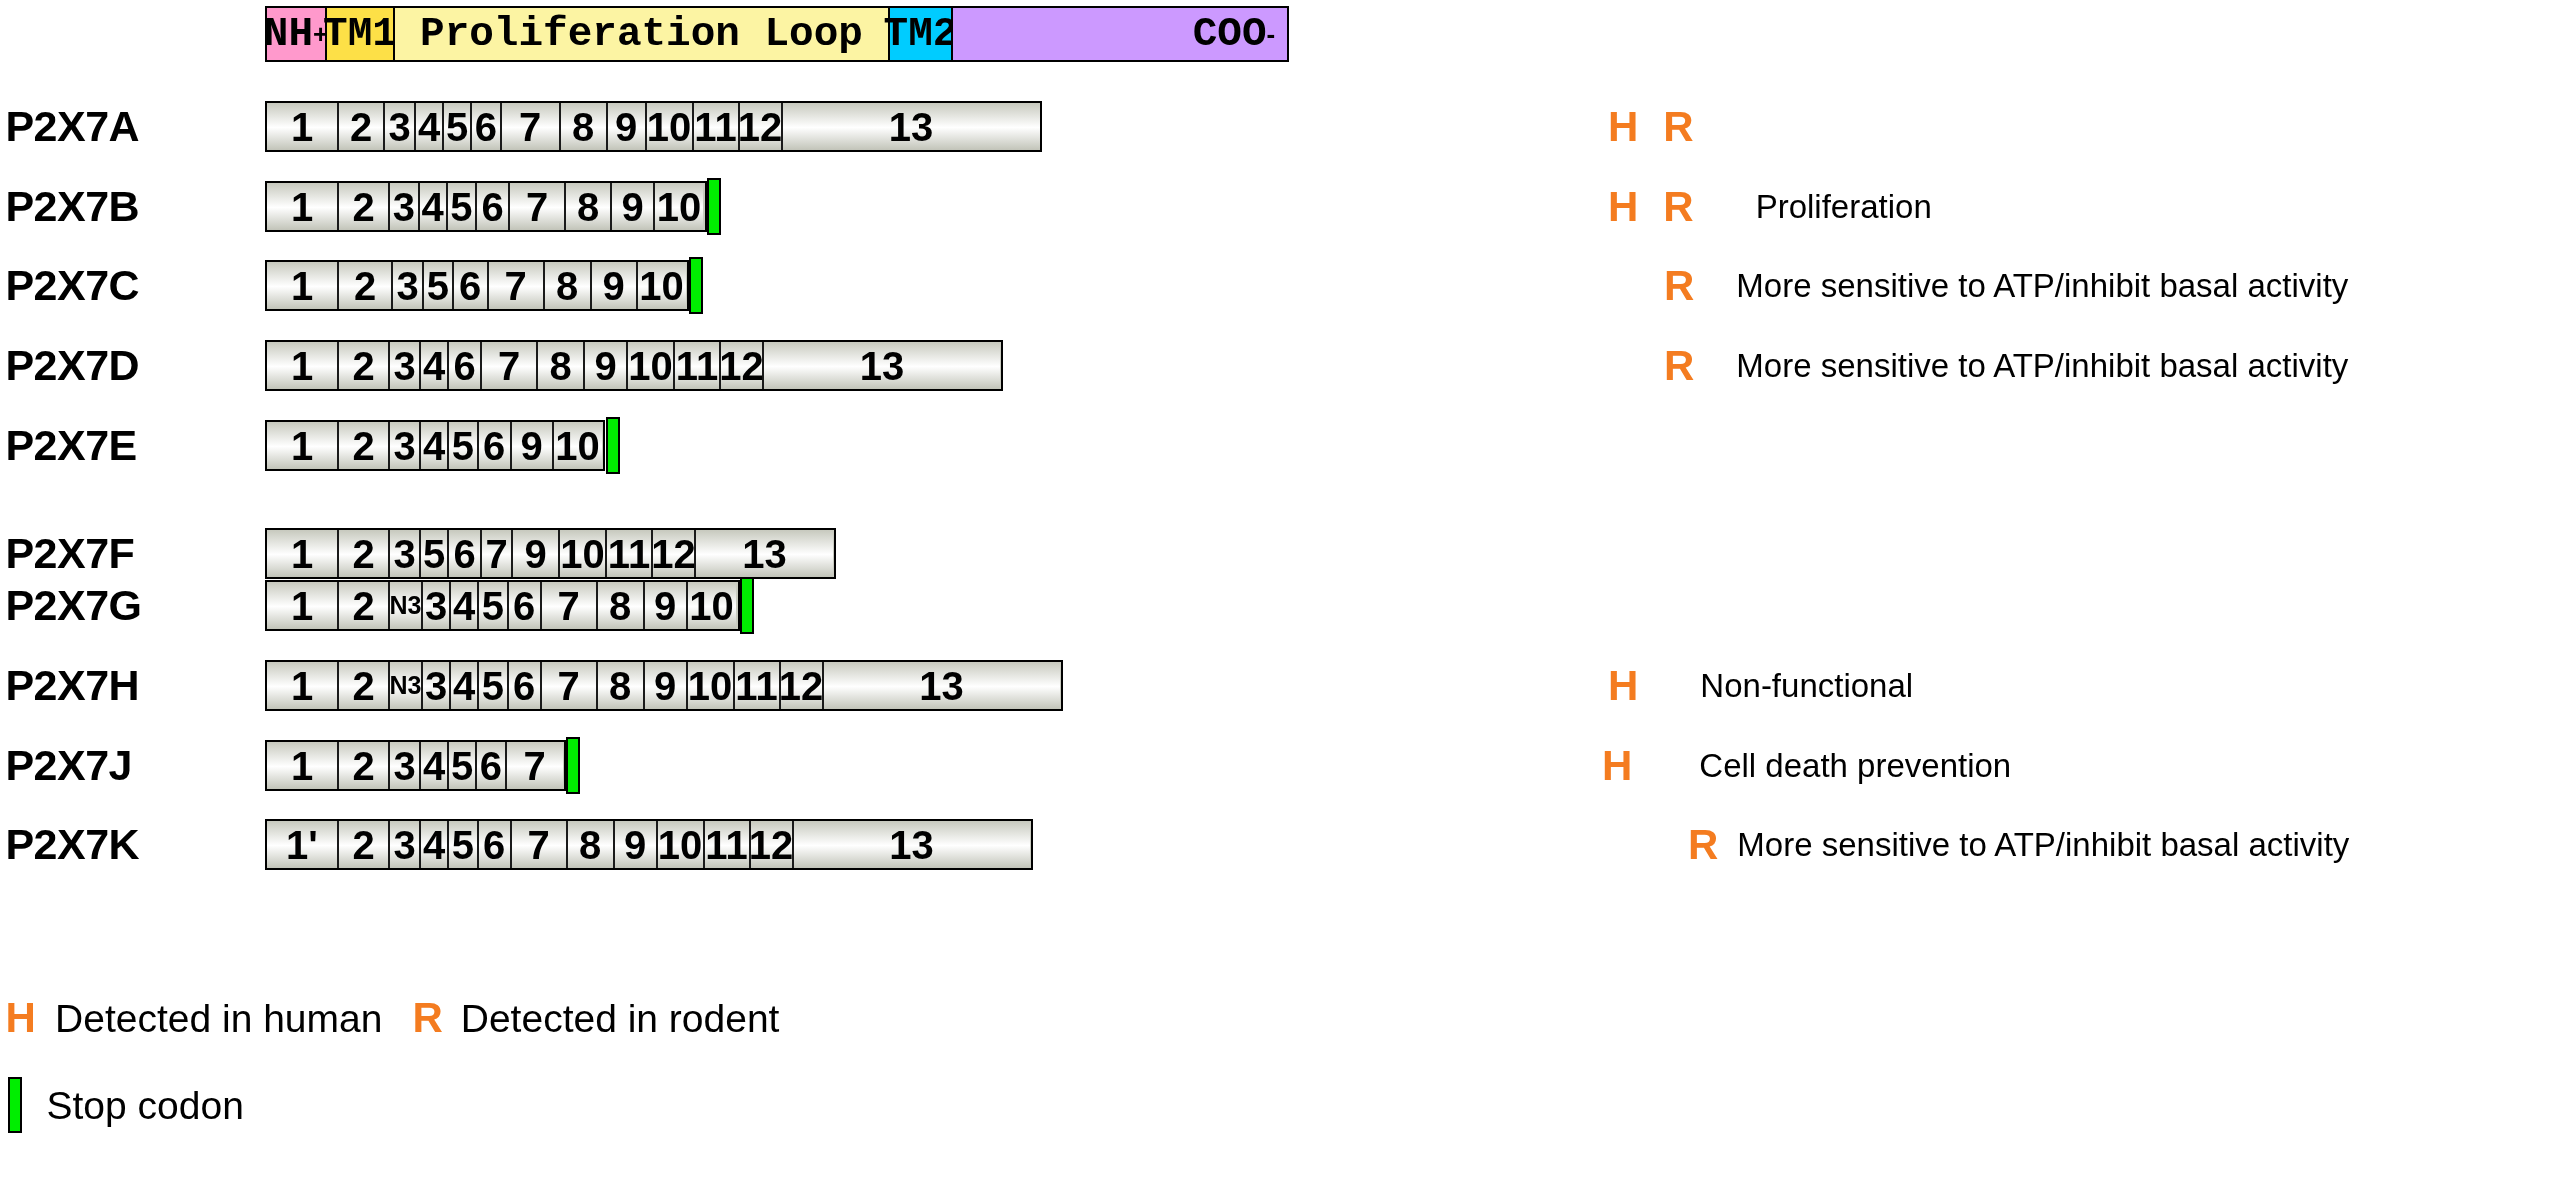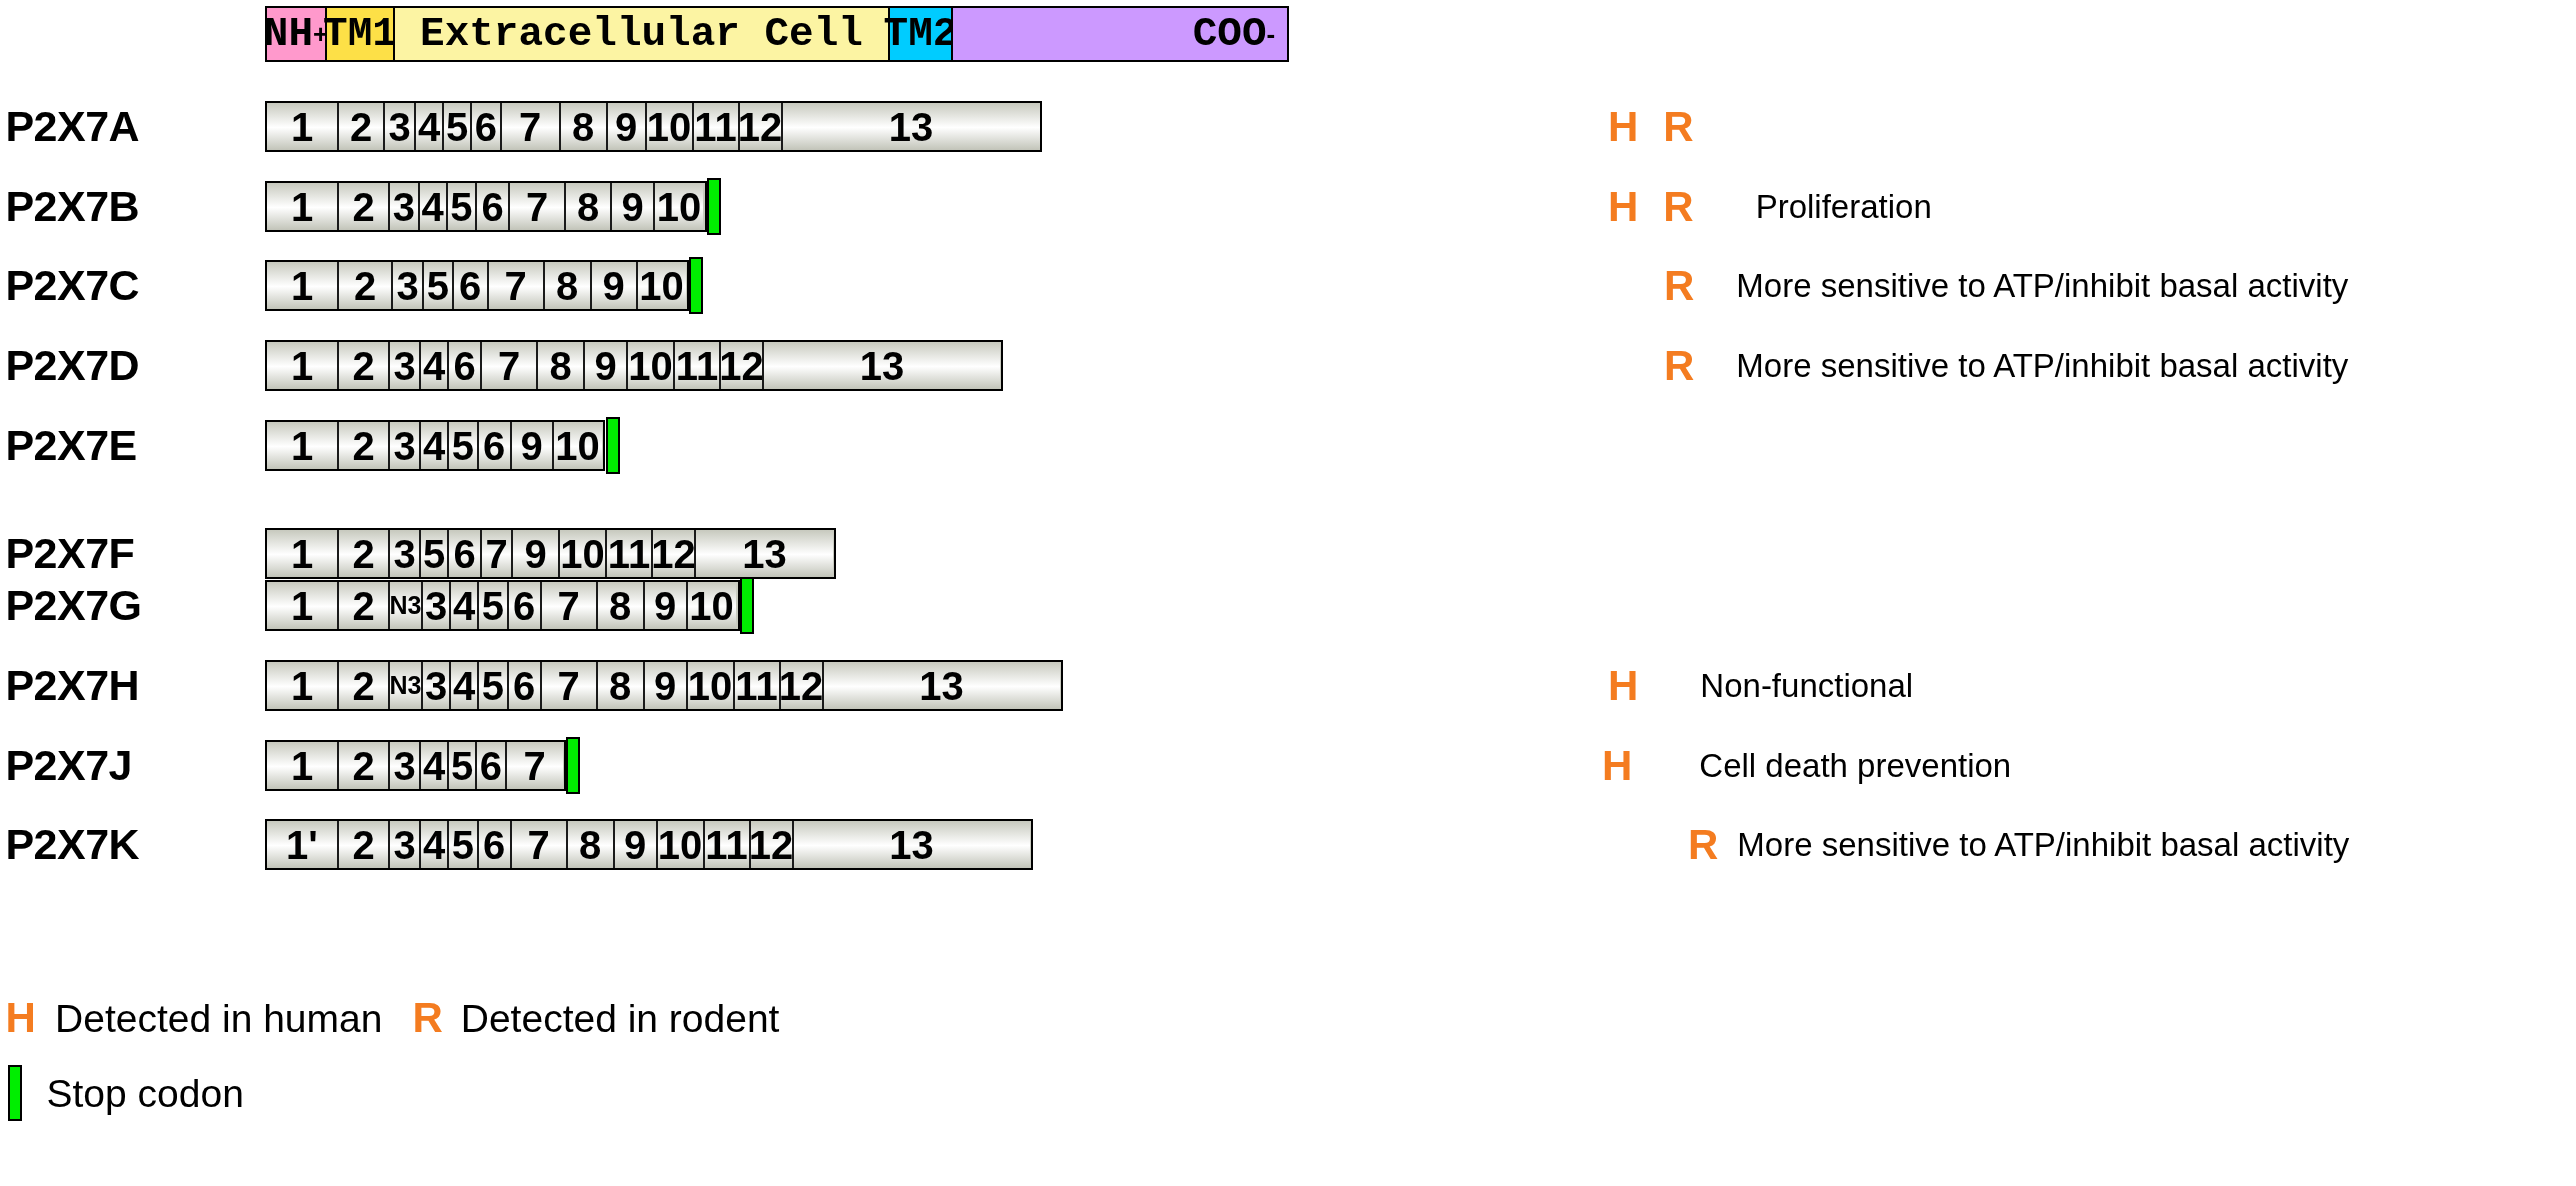--- a/index.html
+++ b/index.html
@@ -173,21 +173,21 @@
 
 <div id="domain-bar">
     <div class="domain-seg" style="background: rgb(255, 153, 204); width: 60px; justify-content: center;">
       <span class="domain-label">NH</span>
       <span class="domain-sup">+</span>
     </div>
     <div class="domain-seg" style="background: #fde047; width: 68px; justify-content: center;">
       <span class="domain-label">TM1</span>
     </div>
     <div class="domain-seg" style="background: rgb(252, 244, 163); width: 495px; justify-content: center;">
-      <span class="domain-label">Extracellular Cell</span>
+      <span class="domain-label">Proliferation Loop</span>
     </div>
     <div class="domain-seg" style="background: rgb(0, 204, 255); width: 63px; justify-content: center;">
       <span class="domain-label">TM2</span>
     </div>
     <div class="domain-seg" style="background: rgb(204, 153, 255); width: 334px; justify-content: flex-end; padding-right: 11.8px;">
       <span class="domain-label">COO</span>
       <span class="domain-sup">-</span>
     </div>
   </div>
 
@@ -605,18 +605,18 @@
     </div>
   </div>
 
 <div id="legend">
   <div class="legend-row" style="left:5.4px; top:0px;">
     <span class="legend-marker">H</span>
     <span class="legend-text" style="margin-left:19.3px;">Detected in human</span>
     <span class="legend-marker" style="margin-left:30px;">R</span>
     <span class="legend-text" style="margin-left:18px;">Detected in rodent</span>
   </div>
-  <div class="legend-row" style="left:7.5px; top:68px;">
+  <div class="legend-row" style="left:7.5px; top:80px;">
     <span class="legend-stop"></span>
     <span class="legend-text" style="margin-left:25px;">Stop codon</span>
   </div>
 </div>
 
 
 </body></html>

